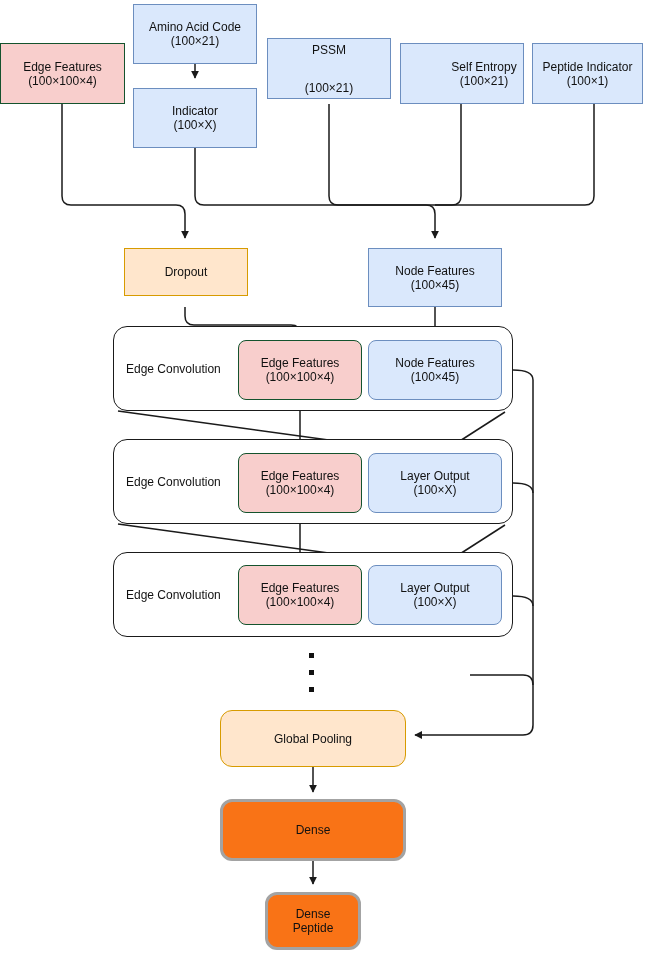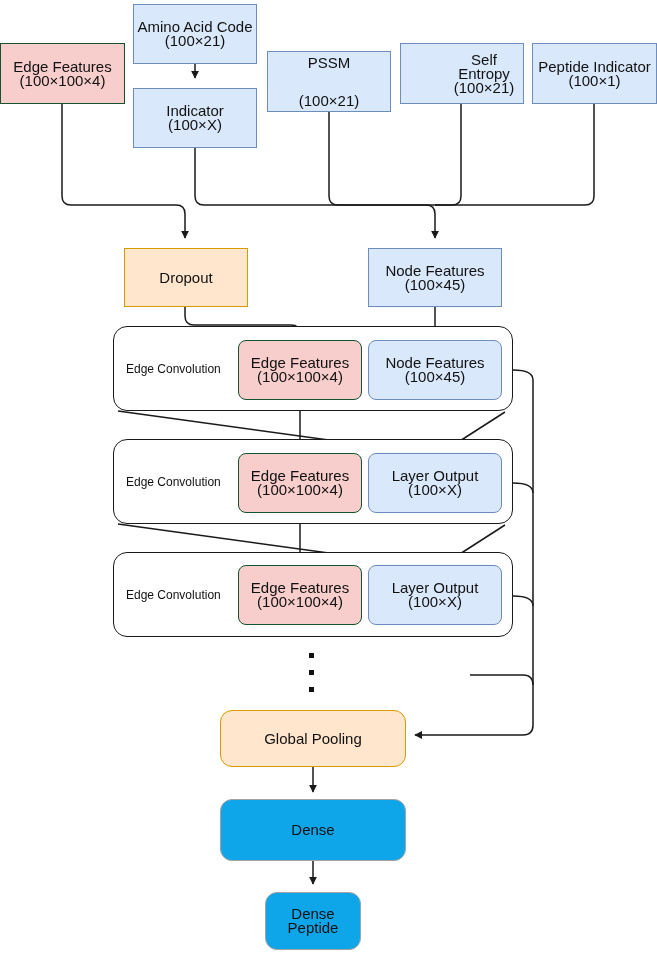--- a/index.html
+++ b/index.html
@@ -26,21 +26,21 @@
     pointer-events: none;
   }
   .node {
     position: absolute;
     box-sizing: border-box;
     display: flex;
     flex-direction: column;
     align-items: center;
     justify-content: center;
     text-align: center;
-    font-size: 15px;
+    font-size: 12px;
     line-height: 14px;
     color: #111111;
     z-index: 3;
   }
   .node .l1 { display: block; }
   .node .l2 { display: block; }
 
   
   .pink {
     background: #f8cecc;
@@ -48,22 +48,22 @@
   }
   .blue {
     background: #dae8fc;
     border: 1px solid #6c8ebf;
   }
   .orange {
     background: #ffe6cc;
     border: 1px solid #d79b00;
   }
   .green {
-    background: #0ea5e9;
-    border: 1px solid #a3a3a3;
+    background: #f97316;
+    border: 3px solid #a3a3a3;
   }
   .r8 { border-radius: 8px; }
   .r12 { border-radius: 12px; }
 
   
   .convgroup {
     position: absolute;
     box-sizing: border-box;
     background: #ffffff;
     border: 1px solid #1a1a1a;
@@ -151,36 +151,36 @@
   <div class="node blue" style="left:133px; top:4px; width:124px; height:60px;">
     <span class="l1">Amino Acid Code</span>
     <span class="l2">(100×21)</span>
   </div>
 
   <div class="node blue" style="left:133px; top:88px; width:124px; height:60px;">
     <span class="l1">Indicator</span>
     <span class="l2">(100×X)</span>
   </div>
 
-  <div class="node blue" style="left:267px; top:51px; width:124px; height:61px;gap:24px;">
+  <div class="node blue" style="left:267px; top:38px; width:124px; height:61px;gap:24px;">
     <span class="l1">PSSM</span>
     <span class="l2">(100×21)</span>
   </div>
 
   <div class="node blue" style="left:400px; top:43px; width:124px; height:61px;padding-left:44px;">
     <span class="l1">Self Entropy</span>
     <span class="l2">(100×21)</span>
   </div>
 
-  <div class="node blue" style="left:532px; top:43px; width:125px; height:61px;">
+  <div class="node blue" style="left:532px; top:43px; width:111px; height:61px;">
     <span class="l1">Peptide Indicator</span>
     <span class="l2">(100×1)</span>
   </div>
 
-  <div class="node orange" style="left:124px; top:248px; width:124px; height:59px;">
+  <div class="node orange" style="left:124px; top:248px; width:124px; height:48px;">
     <span class="l1">Dropout</span>
   </div>
 
   <div class="node blue" style="left:368px; top:248px; width:134px; height:59px;">
     <span class="l1">Node Features</span>
     <span class="l2">(100×45)</span>
   </div>
 
   <div class="convgroup" style="left:113px; top:326px; width:400px; height:85px;"></div>
   <div class="convlabel" style="left:126px; top:362px;">Edge Convolution</div>

